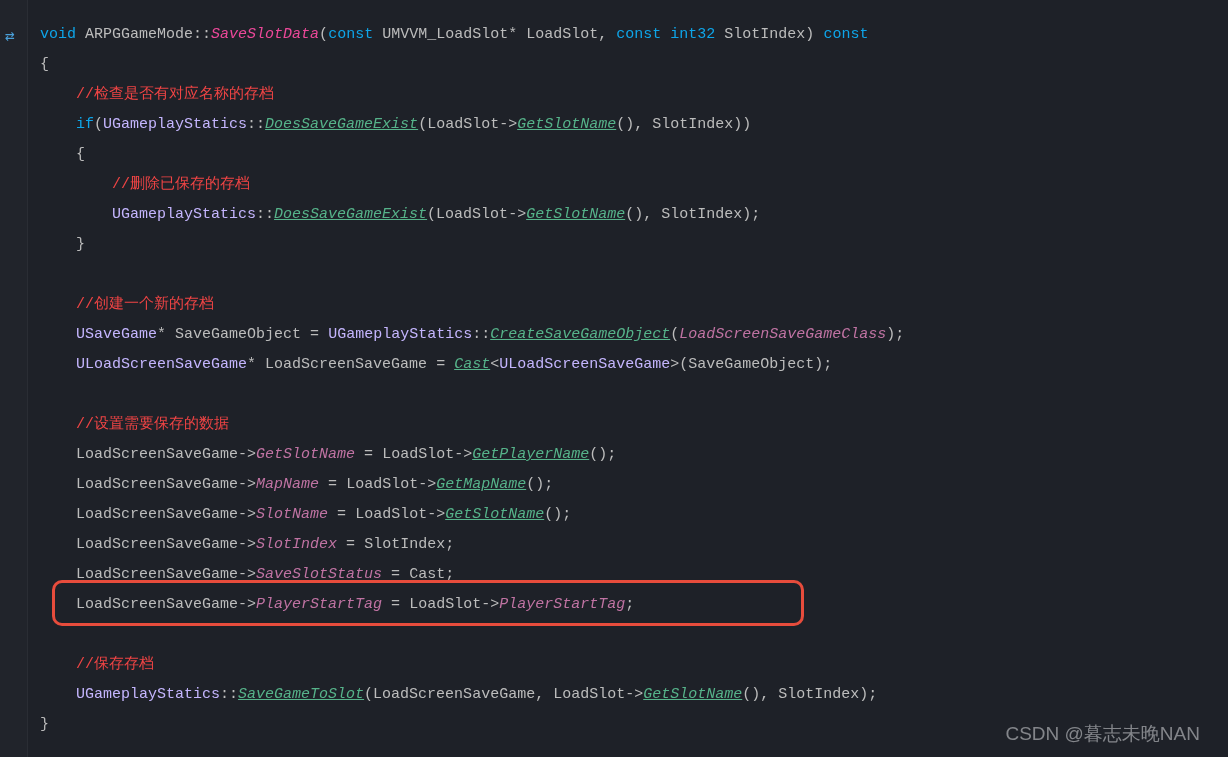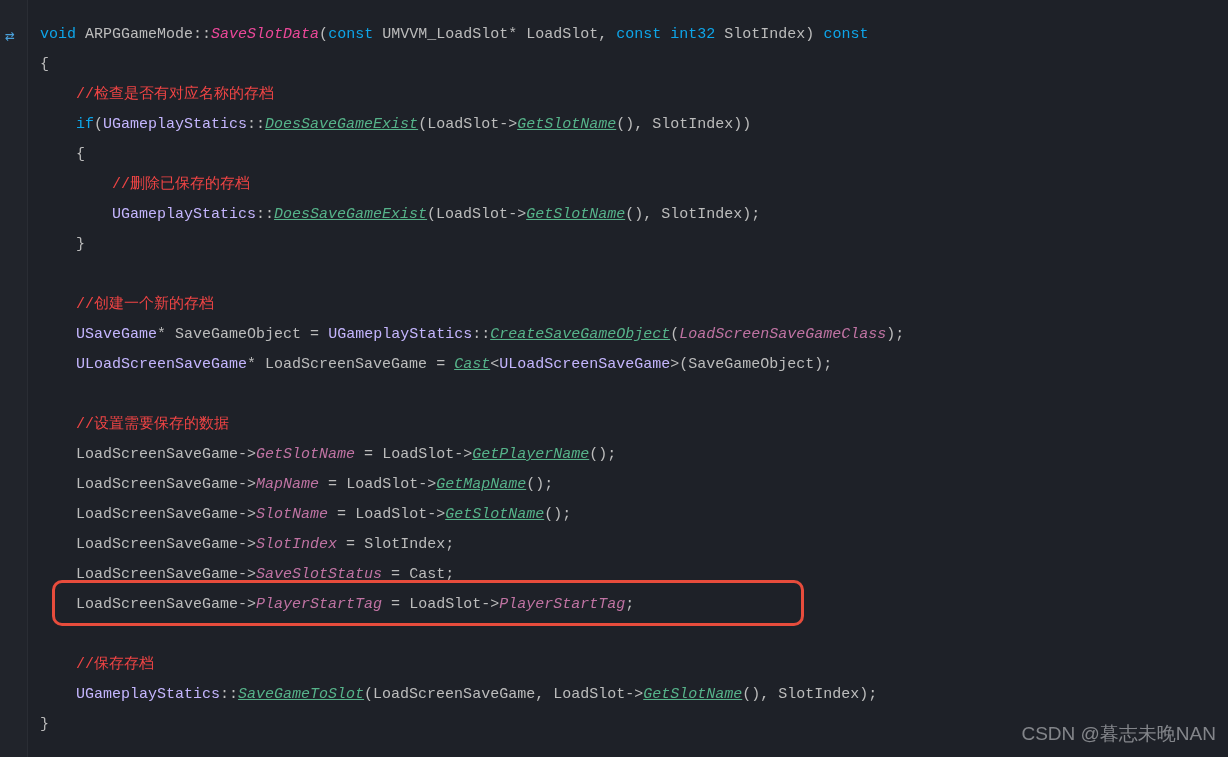--- a/index.html
+++ b/index.html
@@ -46,21 +46,21 @@
 .punct { color: #bcbcbc; }
 .highlight-box {
   position: absolute;
   border: 3px solid #e74c3c;
   border-radius: 10px;
   pointer-events: none;
 }
 .watermark {
   position: absolute;
   bottom: 8px;
-  right: 12px;
+  right: 28px;
   color: #aeb0b4;
   font-size: 19px;
   font-family: 'Microsoft YaHei', sans-serif;
   opacity: 0.7;
 }
 </style>
 </head>
 <body>
 
 <div class="gutter">

